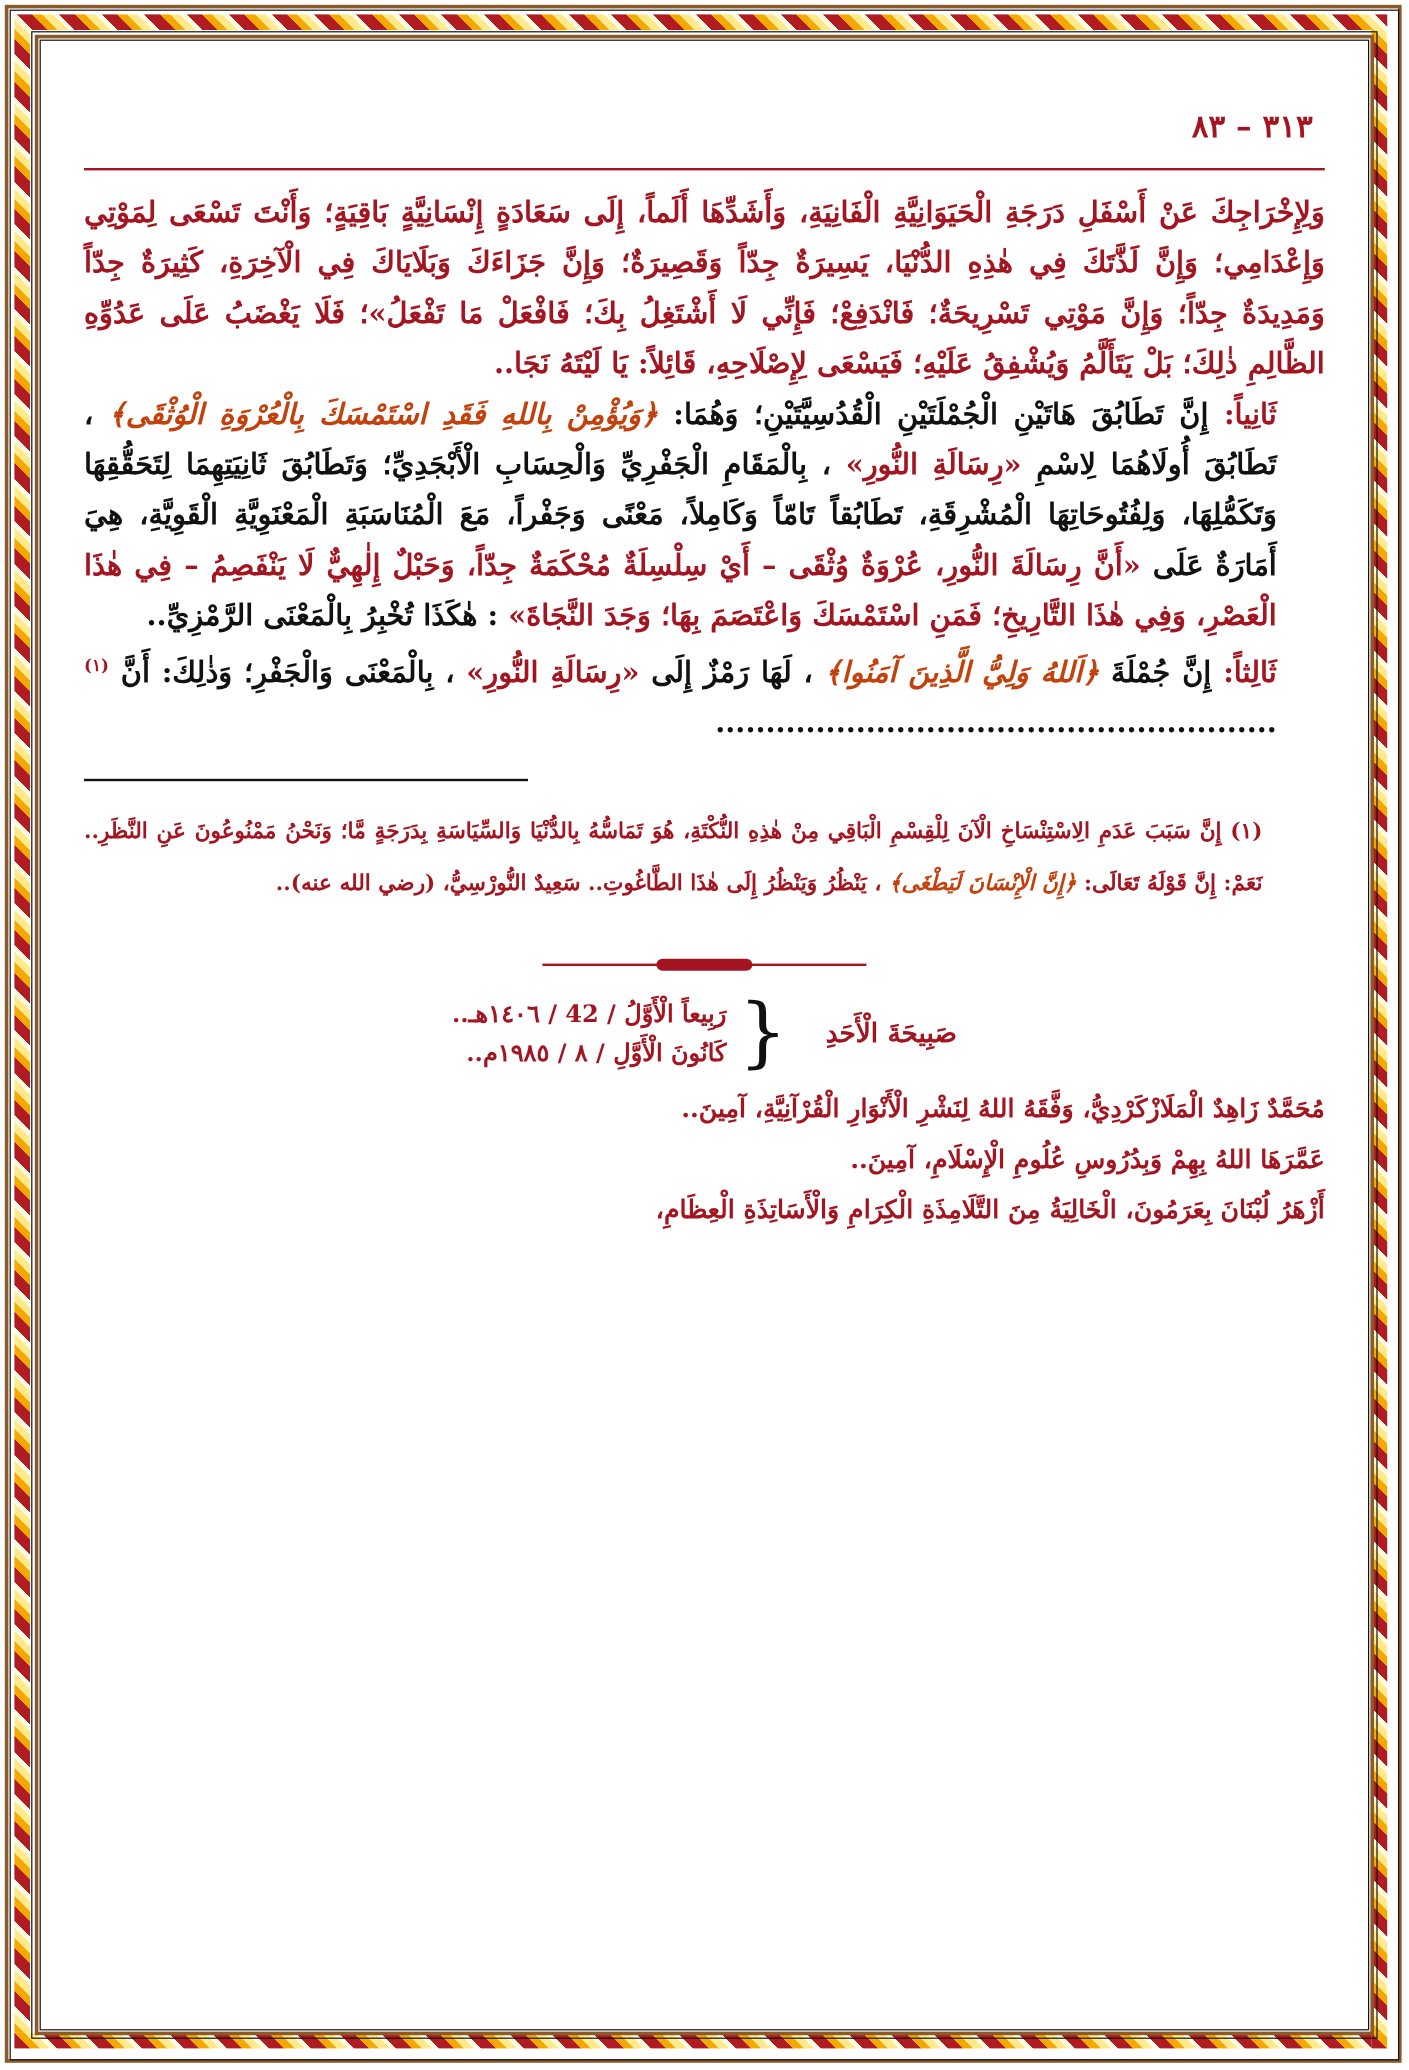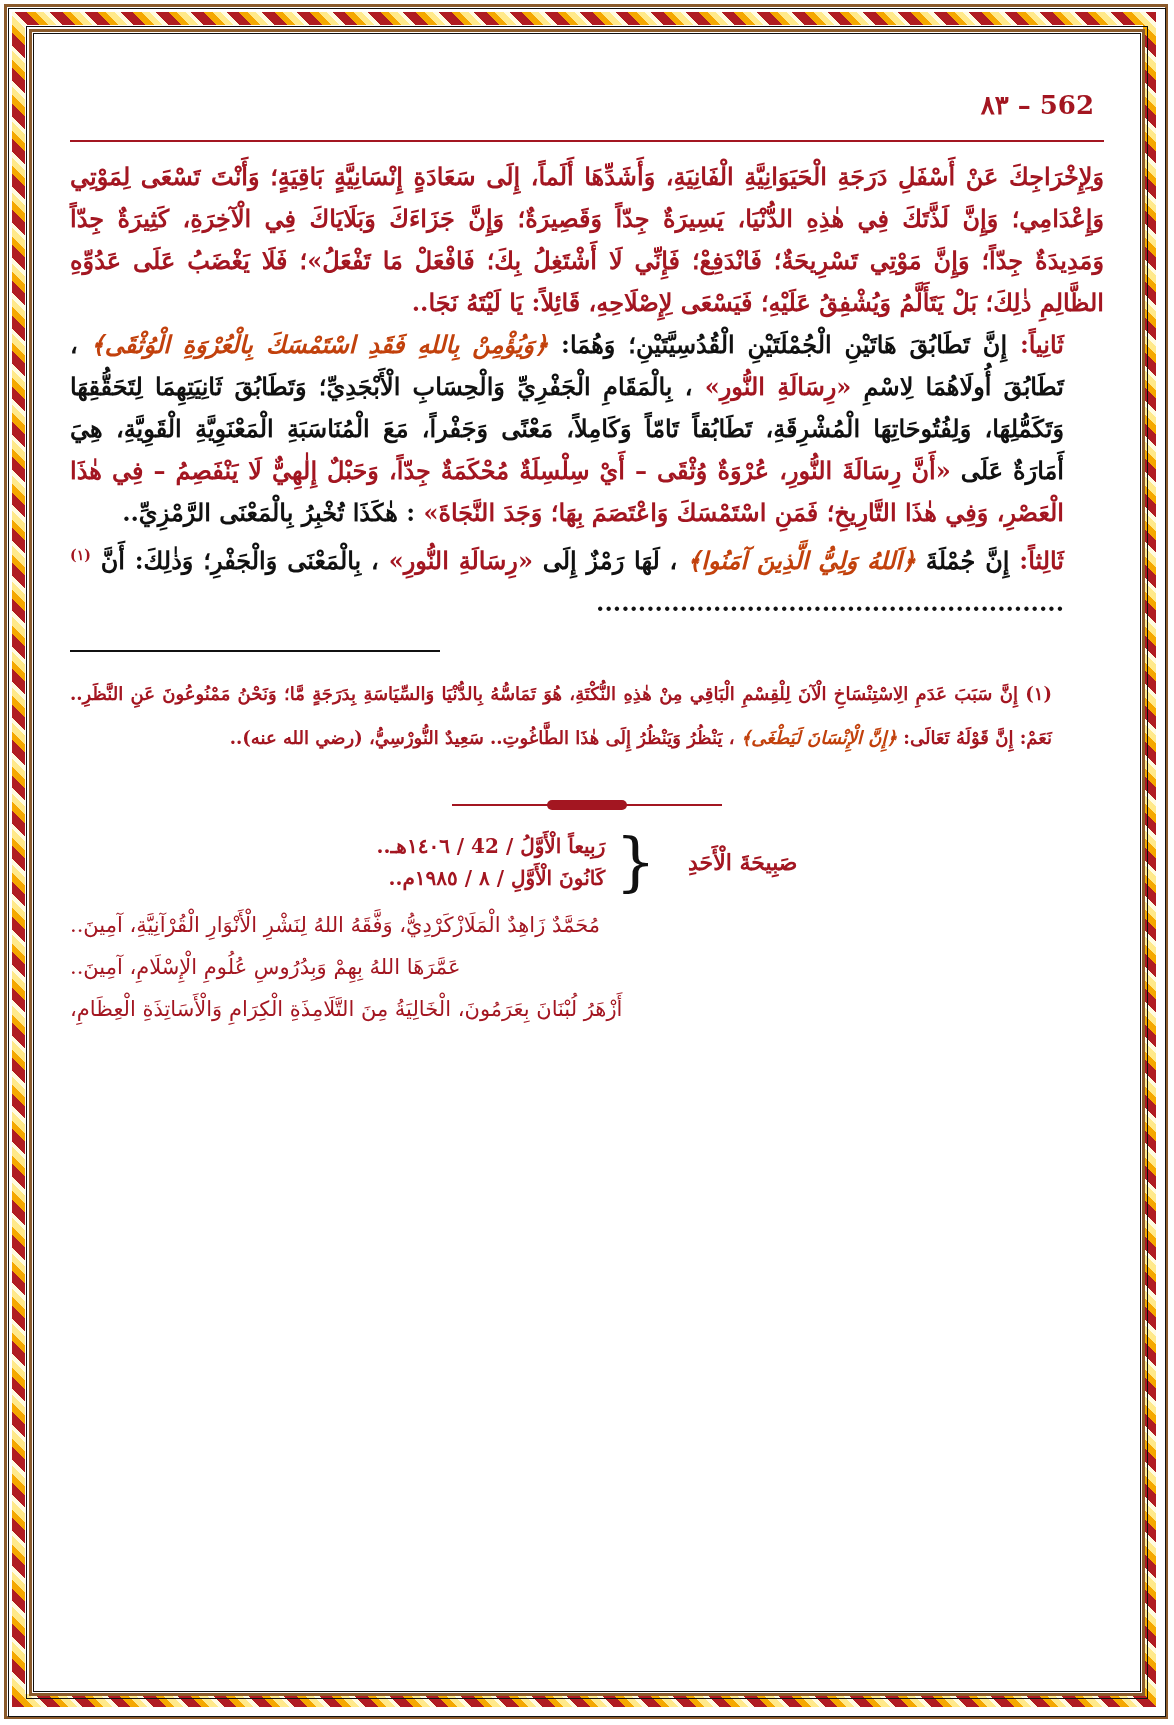--- a/index.html
+++ b/index.html
@@ -30,35 +30,35 @@
   .footnote { font-size:18px; line-height:44px; color:#a31621; font-weight:bold; }
   .fn-indent { padding-right:52px; }
   .ornament { width:270px; height:10px; margin:40px auto 20px auto; position:relative; }
   .ornament .bar { position:absolute; left:0; right:0; top:4px; height:2px; background:#a31621; }
   .ornament .c { position:absolute; left:95px; width:80px; top:0; height:10px; border-radius:5px; background:#a31621; }
   .dates { display:flex; justify-content:center; align-items:center; direction:rtl; color:#a31621;
            font-weight:bold; font-size:20px; margin-top:4px; }
   .dates .lbl { margin-left:32px; font-size:22px; }
   .dates .brace { font-size:64px; line-height:64px; color:#111; font-weight:normal; margin-left:10px; }
   .dates .lines div { line-height:32px; }
-  .sig { text-align:left; color:#a31621; font-weight:normal; font-size:21px; line-height:42px; margin-top:10px; }
+  .sig { text-align:right; color:#a31621; font-weight:bold; font-size:21px; line-height:42px; margin-top:10px; }
 </style>
 </head>
 <body>
 
 <div class="frame-outer"></div>
 <div class="frame-inner-line"></div>
 <div class="braid"></div>
 <div class="braid-in-line"></div>
 <div class="frame-brown-in"></div>
 <div class="frame-black-in"></div>
 
 <div class="page">
   <div class="hdr">
-    <span>562 – ٨٣</span>
+    <span>٣١٣ – ٨٣</span>
   </div>
   <div class="hdr-rule"></div>
 
   <p class="p red">وَلِإِخْرَاجِكَ عَنْ أَسْفَلِ دَرَجَةِ الْحَيَوَانِيَّةِ الْفَانِيَةِ، وَأَشَدِّهَا أَلَماً، إِلَى سَعَادَةٍ إِنْسَانِيَّةٍ بَاقِيَةٍ؛ وَأَنْتَ تَسْعَى لِمَوْتِي وَإِعْدَامِي؛ وَإِنَّ لَذَّتَكَ فِي هٰذِهِ الدُّنْيَا، يَسِيرَةٌ جِدّاً وَقَصِيرَةٌ؛ وَإِنَّ جَزَاءَكَ وَبَلَايَاكَ فِي الْآخِرَةِ، كَثِيرَةٌ جِدّاً وَمَدِيدَةٌ جِدّاً؛ وَإِنَّ مَوْتِي تَسْرِيحَةٌ؛ فَانْدَفِعْ؛ فَإِنِّي لَا أَشْتَغِلُ بِكَ؛ فَافْعَلْ مَا تَفْعَلُ»؛ فَلَا يَغْضَبُ عَلَى عَدُوِّهِ الظَّالِمِ ذٰلِكَ؛ بَلْ يَتَأَلَّمُ وَيُشْفِقُ عَلَيْهِ؛ فَيَسْعَى لِإِصْلَاحِهِ، قَائِلاً: يَا لَيْتَهُ نَجَا..</p>
 
   <p class="p indent">
     <span class="red">ثَانِياً:</span>
     <span>إِنَّ تَطَابُقَ هَاتَيْنِ الْجُمْلَتَيْنِ الْقُدُسِيَّتَيْنِ؛ وَهُمَا:</span>
     <span class="blue">﴿وَيُؤْمِنْ بِاللهِ فَقَدِ اسْتَمْسَكَ بِالْعُرْوَةِ الْوُثْقَى﴾</span>
     <span>، تَطَابُقَ أُولَاهُمَا لِاسْمِ</span>

